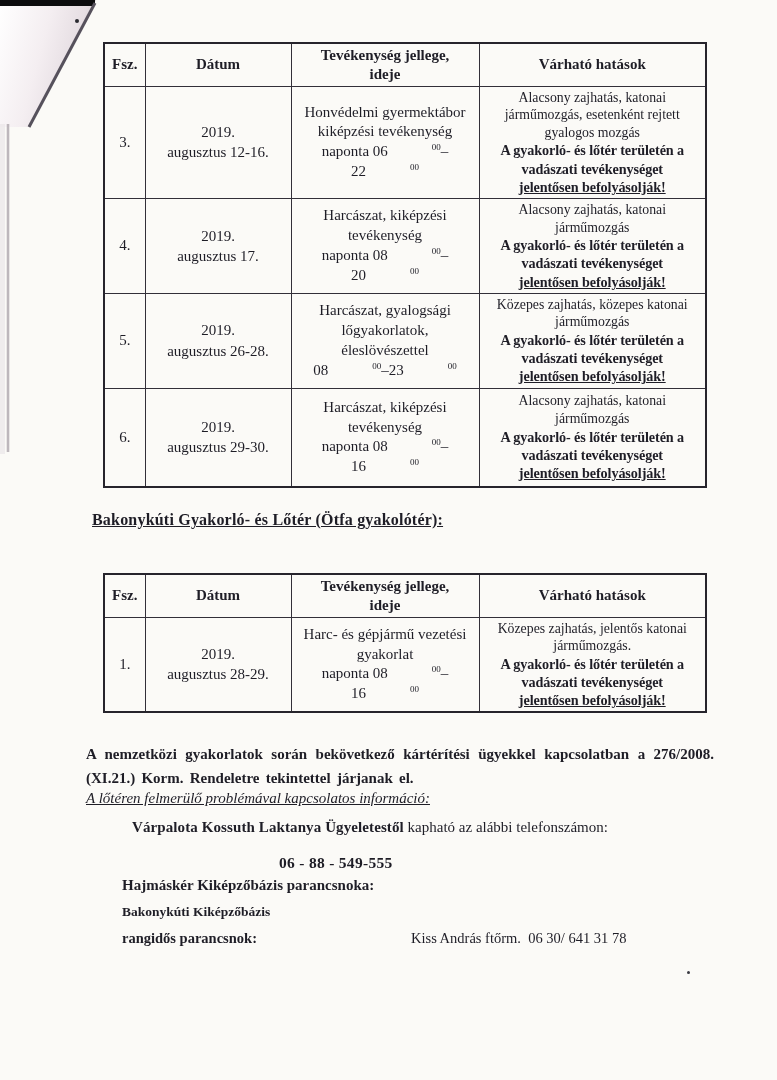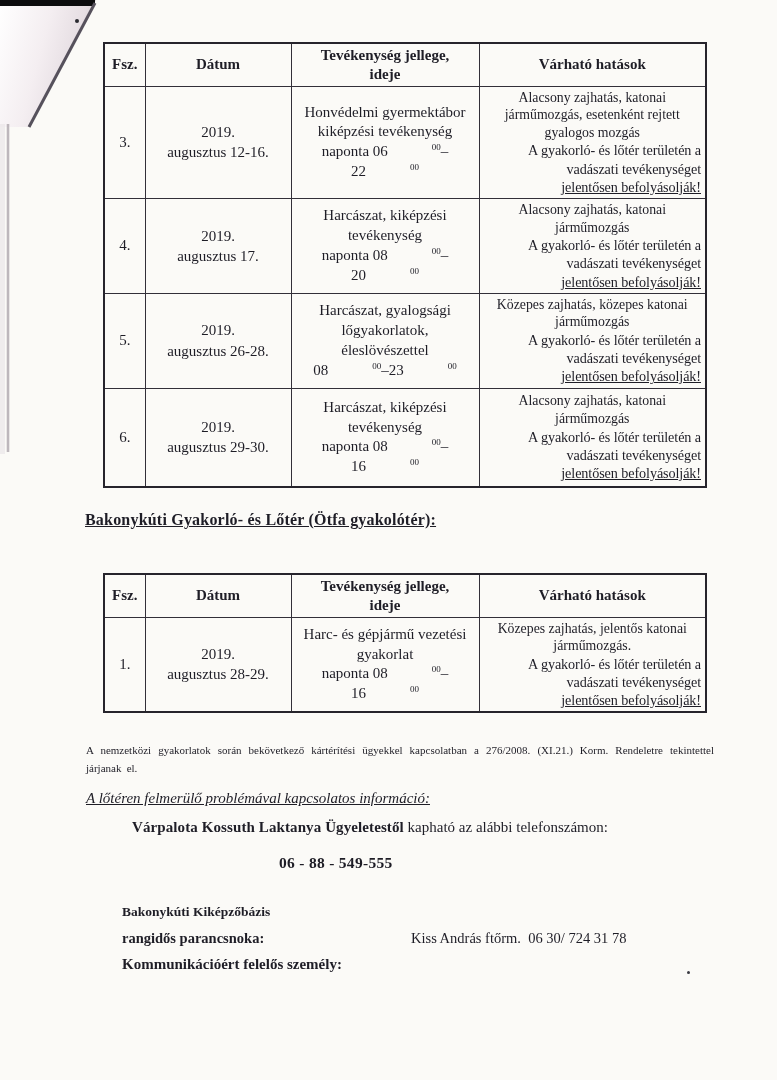--- a/index.html
+++ b/index.html
@@ -20,32 +20,32 @@
   table.sched th,table.sched td{
     border:1.6px solid #322f38;vertical-align:middle;text-align:center;
     padding:2px 4px;overflow:hidden;
   }
   th.hdr{font-size:15px;font-weight:bold;line-height:1.25;}
   td.numcell{font-size:15px;}
   td.datecell{font-size:15px;line-height:1.35;}
   td.actcell{font-size:15px;line-height:1.32;margin-left:40px;}
   td.impcell{padding:3px 2px;}
   .imp-n{font-size:13.8px;line-height:1.28;}
-  .imp-b{font-size:14.2px;font-weight:normal;line-height:1.28;letter-spacing:-0.1px;text-align:right;}
+  .imp-b{font-size:14.2px;font-weight:bold;line-height:1.28;letter-spacing:-0.1px;}
   .ul{text-decoration:underline;}
   sup.tt{font-size:9px;line-height:0;letter-spacing:0;padding-left:44px;}
   .boldline{font-weight:normal;}
   
   .section-heading{
-    position:absolute;left:85px;top:511px;
+    position:absolute;left:92px;top:511px;
     font-size:16px;font-weight:bold;text-decoration:underline;letter-spacing:0.2px;
   }
   .legal{
     position:absolute;left:86px;top:742px;width:628px;
-    font-size:11px;font-weight:normal;line-height:1.62;
+    font-size:15px;font-weight:bold;line-height:1.62;
     text-align:justify;word-spacing:2.5px;
   }
   .info-heading{
     position:absolute;left:86px;top:790px;
     font-size:15px;text-decoration:underline;font-style:italic;
   }
   .duty-line{position:absolute;left:132px;top:819px;font-size:15px;}
   .duty-line b{letter-spacing:0.1px;}
   .phone-line{position:absolute;left:279px;top:854px;font-size:15.5px;font-weight:bold;letter-spacing:0.3px;}
   .contact-row{position:absolute;left:122px;display:flex;white-space:pre;}
@@ -208,26 +208,26 @@
 
 <div class="legal">A nemzetközi gyakorlatok során bekövetkező kártérítési ügyekkel kapcsolatban a 276/2008. (XI.21.) Korm. Rendeletre tekintettel járjanak el.</div>
 
 <div class="info-heading">A lőtéren felmerülő problémával kapcsolatos információ:</div>
 
 <div class="duty-line"><b>Várpalota Kossuth Laktanya Ügyeletestől</b><span> kapható az alábbi telefonszámon:</span></div>
 
 <div class="phone-line">06 - 88 - 549-555</div>
 
 <div class="contact-row row-hajmasker">
+  <span class="lab">Hajmáskér Kiképzőbázis parancsnoka:</span>
 </div>
 
 <div class="contact-row row-bakonykuti">
   <span class="lab">Bakonykúti Kiképzőbázis</span>
 </div>
 
 <div class="contact-row row-rangidos">
-  <span class="lab">rangidős parancsnoka:</span>
-  <span class="val">Kiss András ftőrm.  06 30/ 724 31 78</span>
+  <span class="lab">rangidős parancsnok:</span>
+  <span class="val">Kiss András ftőrm.  06 30/ 641 31 78</span>
 </div>
 
 <div class="contact-row row-kommunikacio">
-  <span class="lab">Kommunikációért felelős személy:</span>
 </div>
 
 </body></html>

